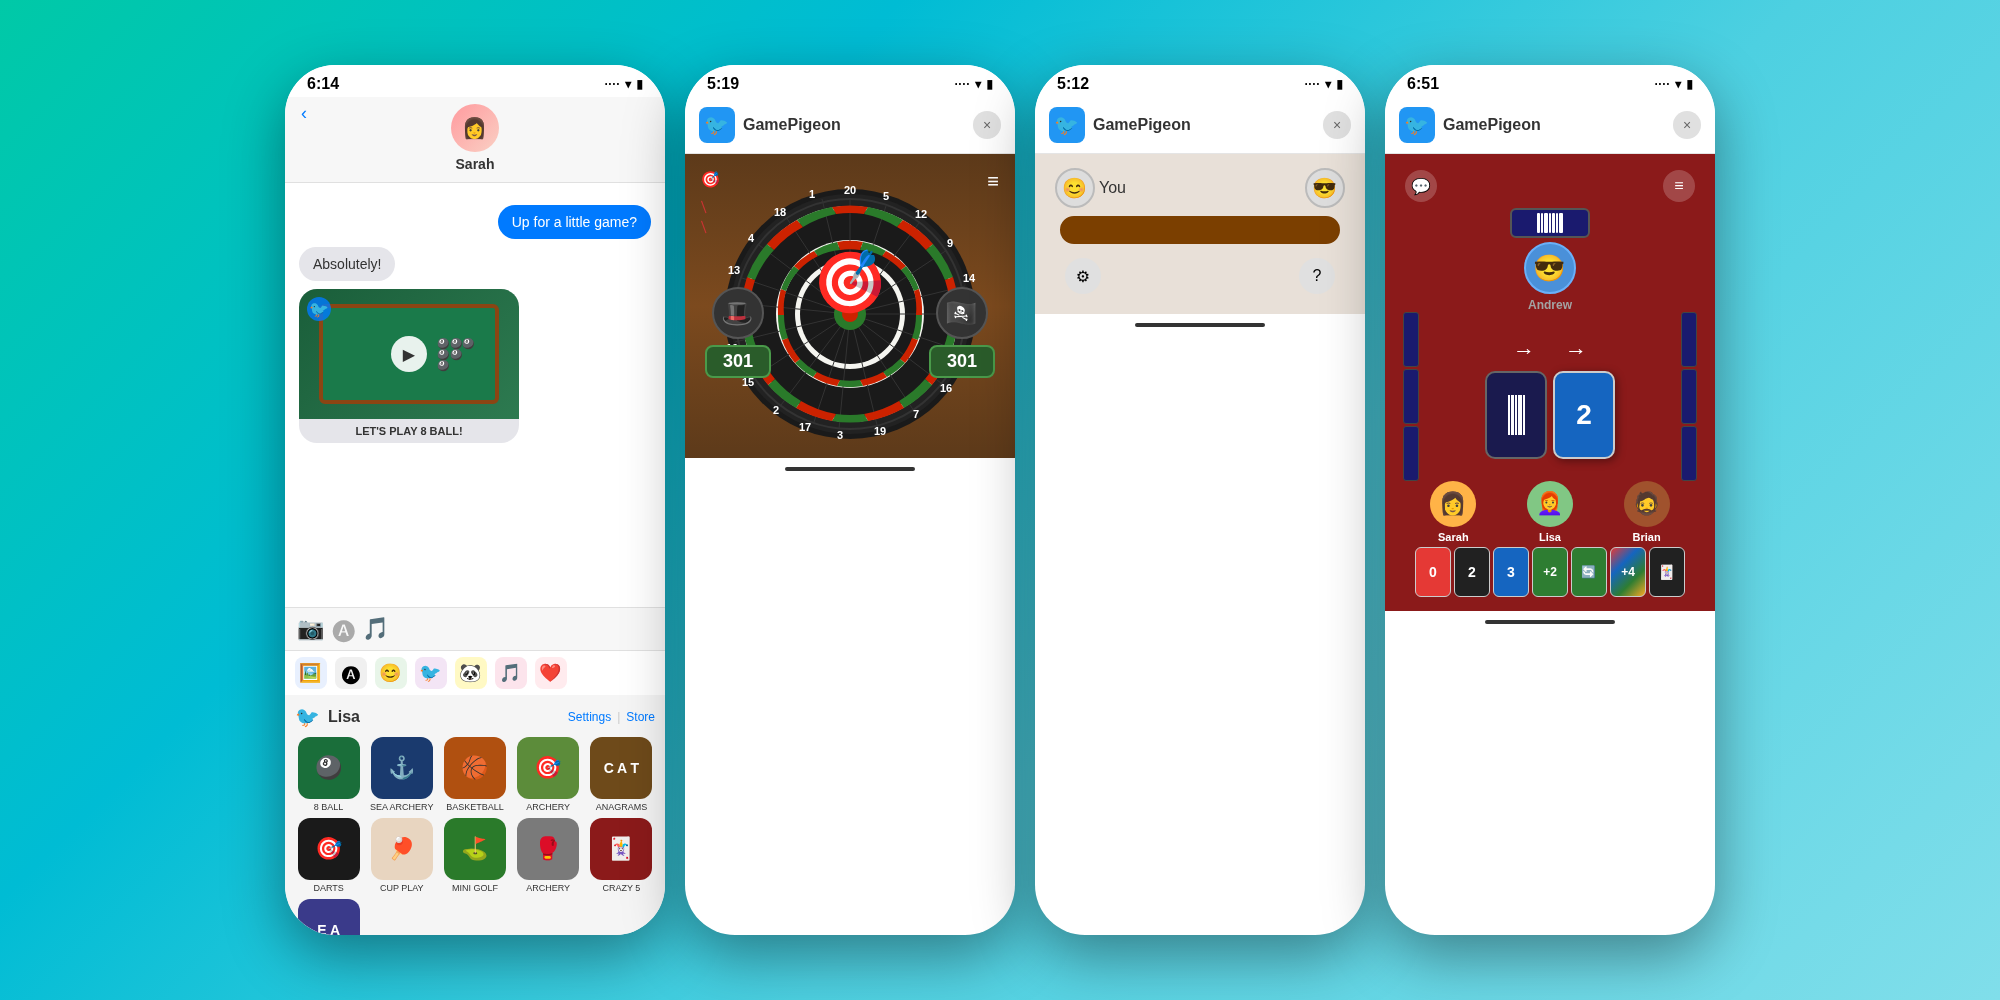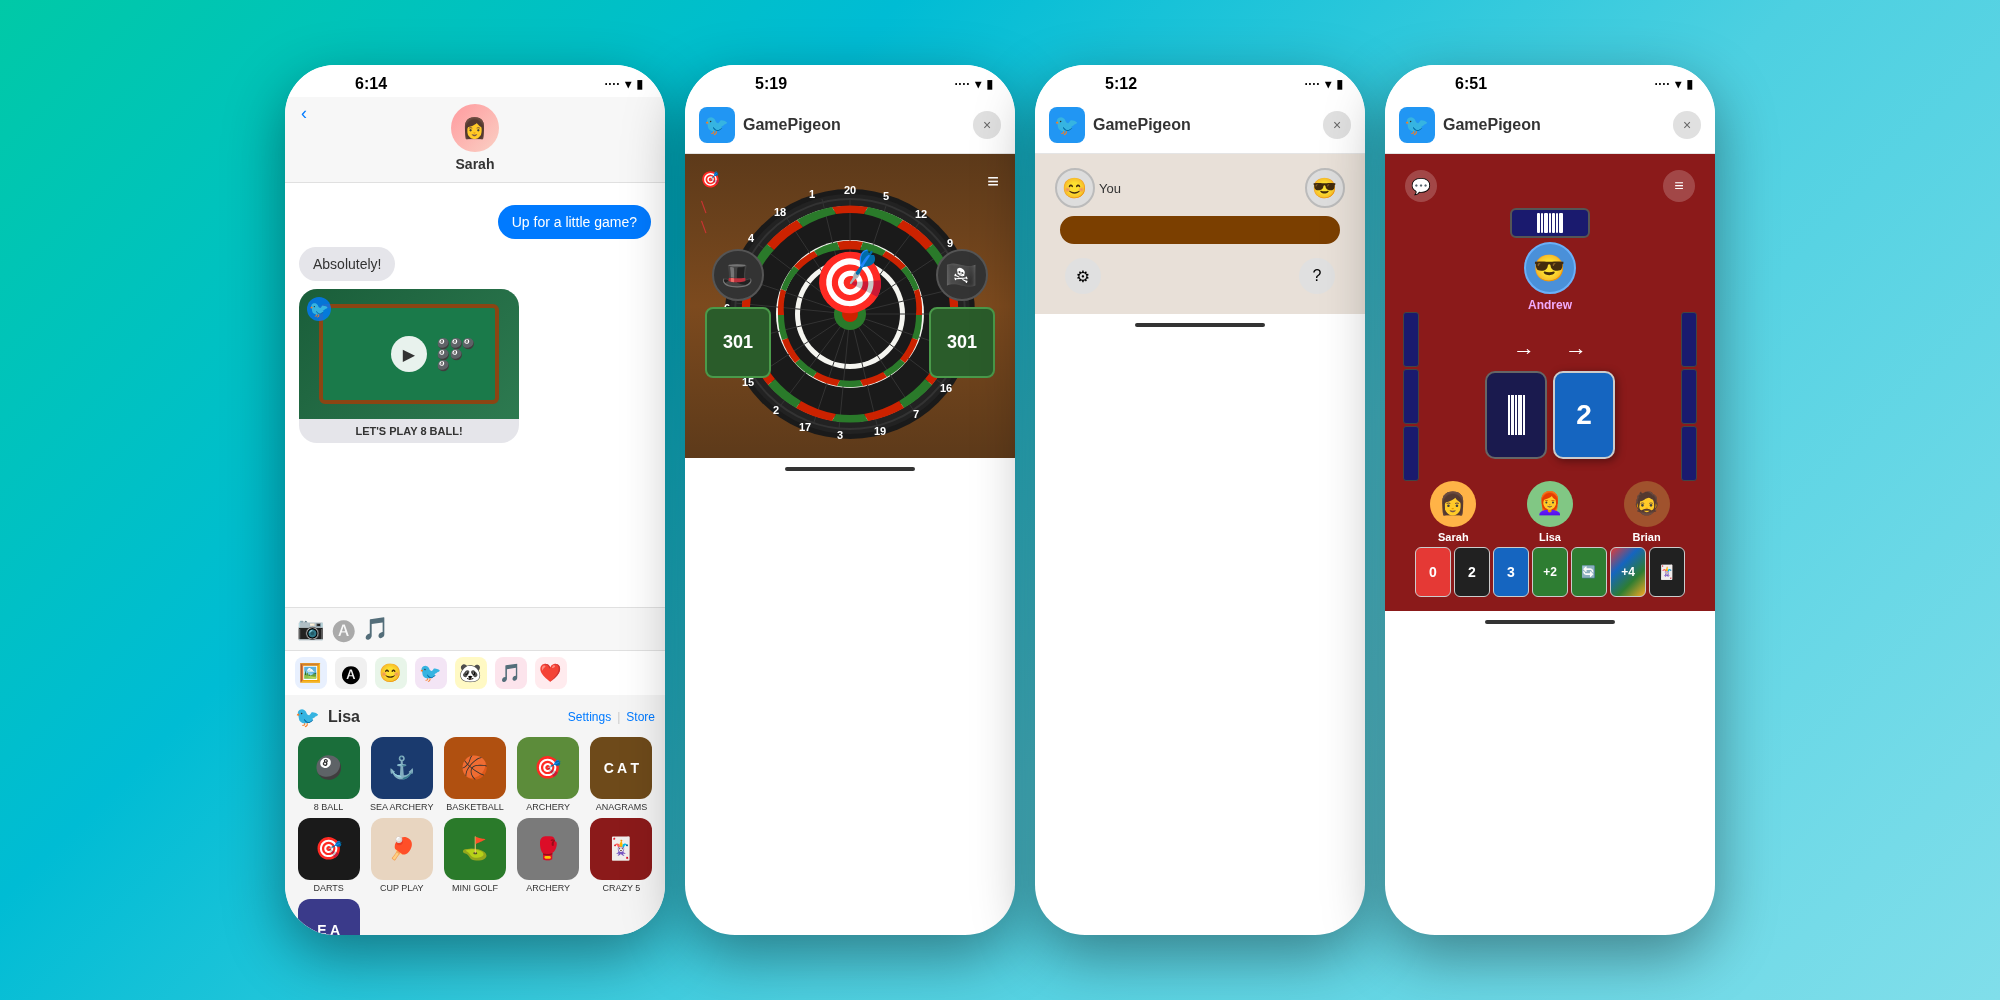--- a/index.html
+++ b/index.html
@@ -30,21 +30,21 @@
     
     .status-bar {
       display: flex;
       justify-content: space-between;
       align-items: center;
       padding: 10px 22px 4px;
       background: white;
       font-size: 14px;
       font-weight: 600;
     }
-    .status-bar .time { font-size: 16px; font-weight: 700; margin-left: 48px; }
+    .status-bar .time { font-size: 16px; font-weight: 700; }
     .status-icons { display: flex; gap: 5px; align-items: center; font-size: 12px; }
 
     
     .imessage-container { display: flex; flex-direction: column; height: 100%; }
     .imessage-header {
       background: #f7f7f7;
       padding: 6px 16px 10px;
       display: flex;
       flex-direction: column;
       align-items: center;
@@ -169,21 +169,21 @@
       background: linear-gradient(180deg, #5d3a1a 0%, #7c4a1e 50%, #5d3a1a 100%);
       display: flex; flex-direction: column; align-items: center;
       padding: 10px; position: relative; overflow: hidden;
     }
     .darts-left-icons { position: absolute; left: 16px; top: 16px; display: flex; flex-direction: column; gap: 4px; }
     .menu-btn { position: absolute; right: 16px; top: 16px; font-size: 20px; color: white; }
     .dartboard-container { margin-top: 20px; position: relative; }
     .score-badge {
       background: #2a5c2a; border: 2px solid #4a9a4a;
       color: white; font-size: 18px; font-weight: 700;
-      padding: 23px 16px; border-radius: 8px;
+      padding: 4px 16px; border-radius: 8px;
     }
 
     
     .pool-bg {
       flex: 1; background: #e8e0d8;
       display: flex; flex-direction: column; align-items: center;
       position: relative; padding: 10px;
     }
     .pool-bottom-bar {
       display: flex; justify-content: space-between; width: 100%;
@@ -540,21 +540,21 @@
       <span class="gp-title">GamePigeon</span>
     </div>
     <div class="gp-close">×</div>
   </div>
 
   <div class="pool-bg">
 
     <div class="pool-players-top">
       <div class="pool-player-badge">
         <div style="width:40px;height:40px;border-radius:50%;background:#ddd;display:flex;align-items:center;justify-content:center;font-size:20px;border:2px solid #bbb;">😊</div>
-        <span style="font-size:13px;color:#333;">You</span>
+        <span style="font-size:16px;color:#333;">You</span>
       </div>
       <div class="pool-player-badge">
         <div style="width:40px;height:40px;border-radius:50%;background:#ddd;display:flex;align-items:center;justify-content:center;font-size:20px;border:2px solid #bbb;">😎</div>
       </div>
     </div>
 
     <div style="position:relative; width:280px; flex:1; margin: 4px 0;">
       <div style="width:100%; height:100%; background:#1a7a4a; border:14px solid #7B3F00; border-radius:16px; position:relative; overflow:hidden;">
 
         <div style="position:absolute;top:-4px;left:-4px;width:20px;height:20px;border-radius:50%;background:#111;"></div>
@@ -623,21 +623,21 @@
       <div style="width:80px; height:30px; background:#1a1a6e; border-radius:6px; border:2px solid #555; display:flex; align-items:center; justify-content:center; gap:1px;">
         <div style="width:3px;height:20px;background:white;border-radius:1px;"></div>
         <div style="width:2px;height:20px;background:white;border-radius:1px;"></div>
         <div style="width:4px;height:20px;background:white;border-radius:1px;"></div>
         <div style="width:2px;height:20px;background:white;border-radius:1px;"></div>
         <div style="width:3px;height:20px;background:white;border-radius:1px;"></div>
         <div style="width:2px;height:20px;background:white;border-radius:1px;"></div>
         <div style="width:4px;height:20px;background:white;border-radius:1px;"></div>
       </div>
       <div style="width:52px;height:52px;border-radius:50%;background:#4a90d9;display:flex;align-items:center;justify-content:center;font-size:26px;border:2px solid #6aB0f9;">😎</div>
-      <span style="color:#f0abfc;font-size:12px;font-weight:600;">Andrew</span>
+      <span style="color:#a3a3a3;font-size:12px;font-weight:600;">Andrew</span>
     </div>
 
     <div style="display:flex; align-items:center; width:100%; justify-content:space-between; padding:0 8px; flex:1;">
 
       <div style="display:flex;flex-direction:column;gap:2px;">
         <div style="width:16px;height:55px;background:#1a1a6e;border-radius:3px;border:1px solid #444;"></div>
         <div style="width:16px;height:55px;background:#1a1a6e;border-radius:3px;border:1px solid #444;"></div>
         <div style="width:16px;height:55px;background:#1a1a6e;border-radius:3px;border:1px solid #444;"></div>
       </div>
 

